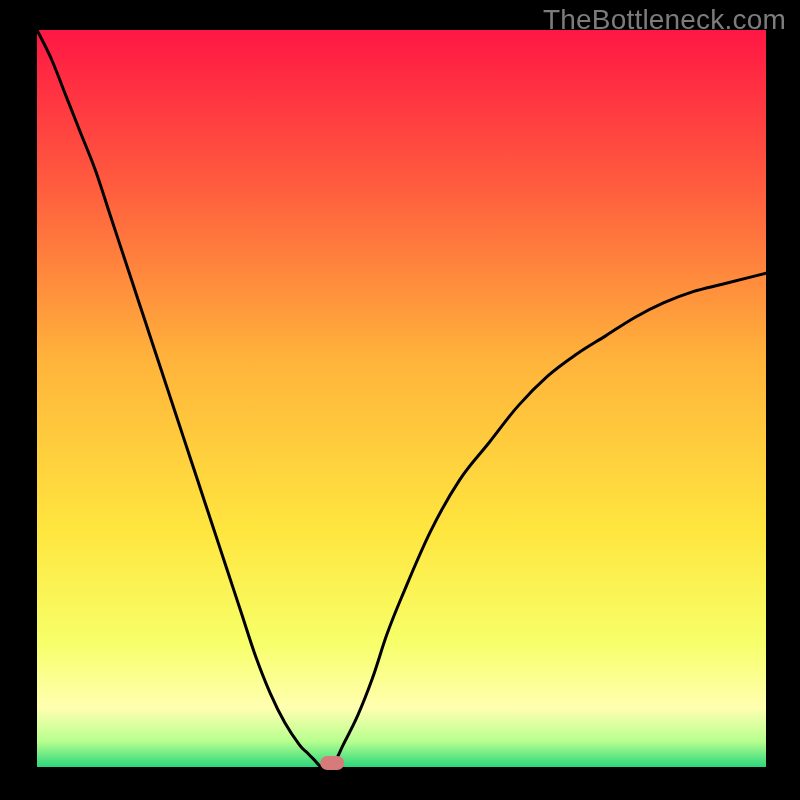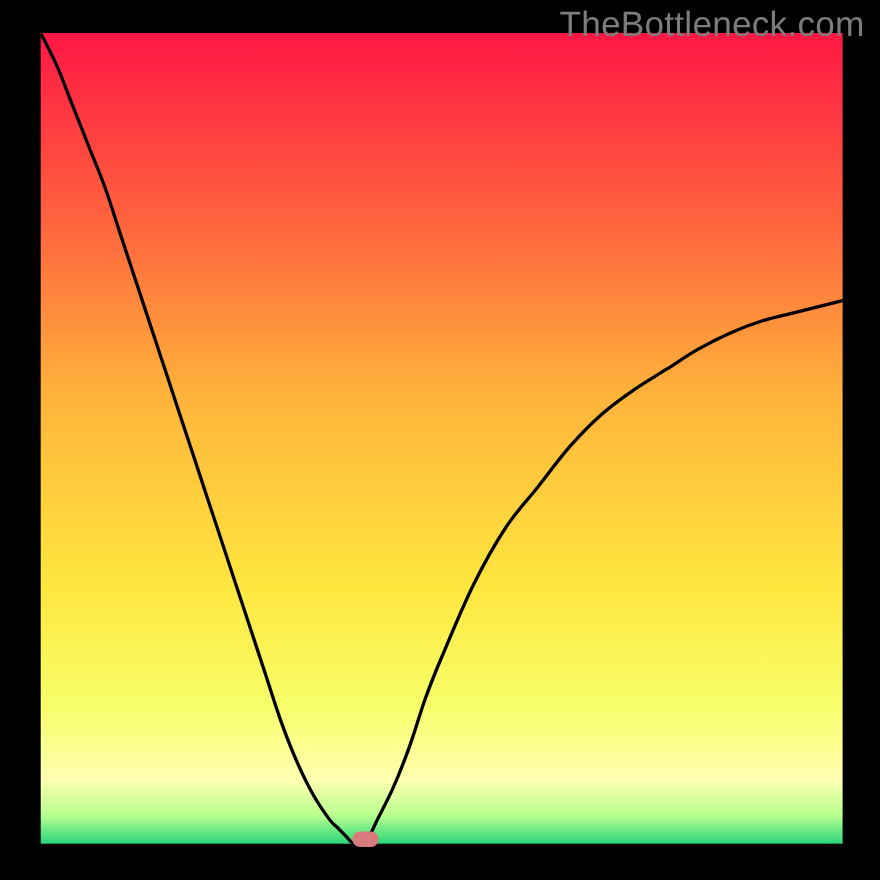--- a/index.html
+++ b/index.html
@@ -19,21 +19,21 @@
   svg.chart {
     position: absolute;
     top: 0;
     left: 0;
   }
   .watermark {
     position: absolute;
     top: 4px;
     right: 14px;
     color: #7c7c7c;
-    font-size: 32px;
+    font-size: 28px;
     font-weight: 500;
     letter-spacing: 0.2px;
     -webkit-user-select: none;
     user-select: none;
   }
 </style>
 </head>
 <body>
 
 <div class="wrap">

